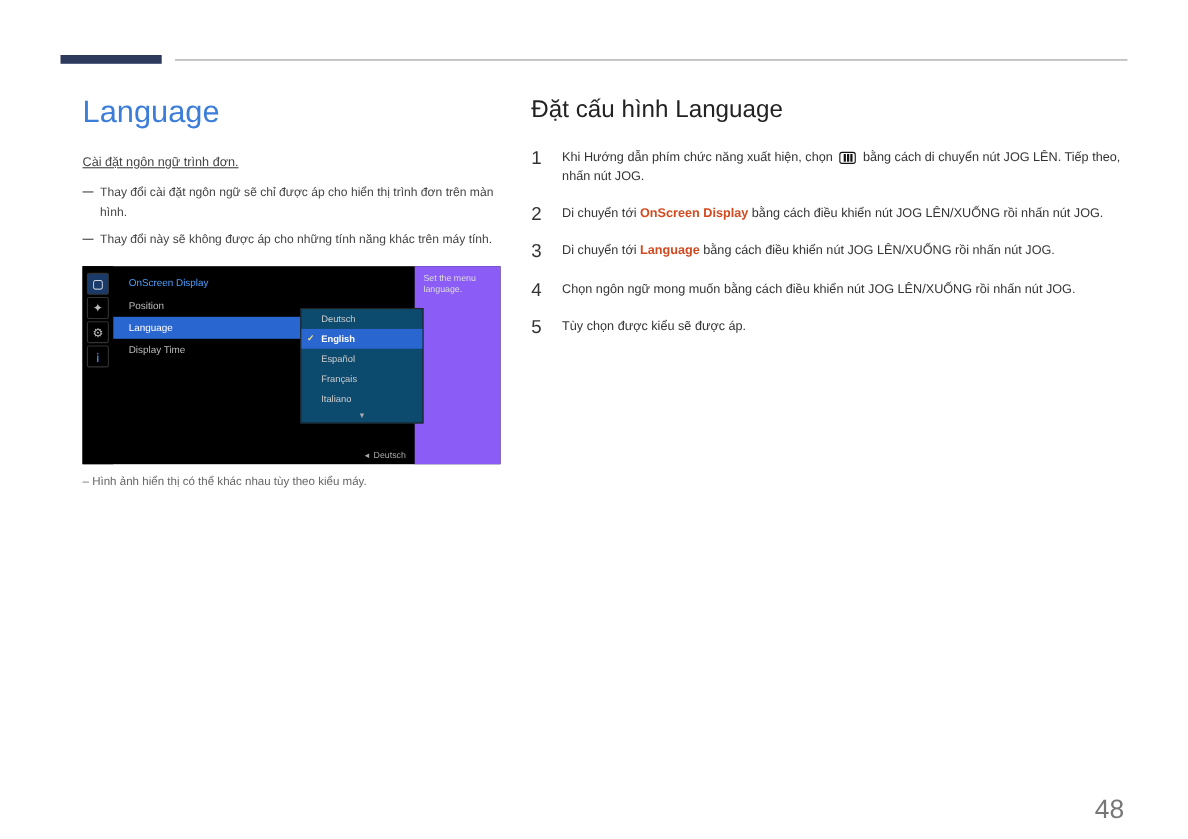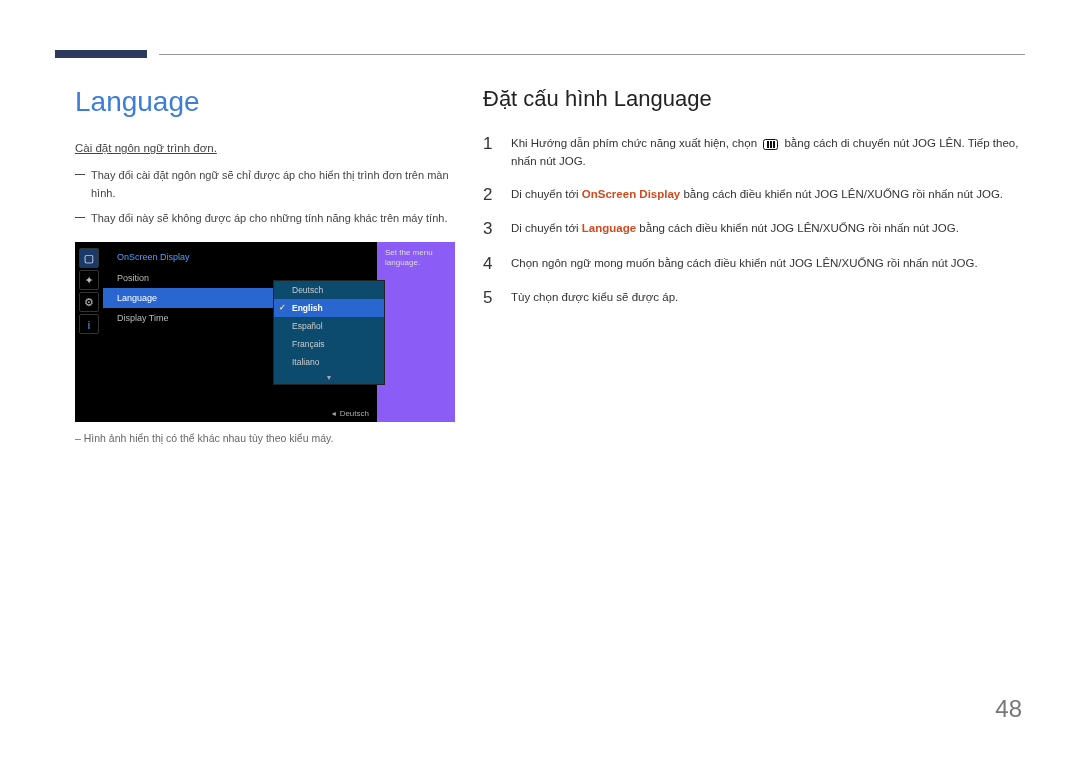--- a/index.html
+++ b/index.html
@@ -41,21 +41,21 @@
 
   
   .steps { }
   .step { display: flex; gap: 12px; margin-bottom: 14px; }
   .step-num { width: 16px; font-size: 17px; font-weight: 400; color: #333; flex-shrink: 0; line-height: 1.2; }
   .step-body { font-size: 11.5px; line-height: 1.6; color: #333; }
   .inline-icon { display: inline-block; border: 1.2px solid #111; border-radius: 2.5px; padding: 0 2px; line-height: 0; position: relative; top: 2px; margin: 0 3px; }
   .inline-icon span { display: inline-block; width: 2px; height: 7px; background: #111; margin: 1px 0.5px; }
   .hl { color: #d24a1f; font-weight: bold; }
 
-  .pagenum { position: absolute; right: 58px; bottom: 40px; font-size: 24px; color: #777; }
+  .pagenum { position: absolute; right: 58px; bottom: 12px; font-size: 24px; color: #777; }
 </style>
 </head>
 <body>
 
 <div class="page">
   <div class="topbar">
     <div class="topbar-block"></div>
     <div class="topbar-line"></div>
   </div>
 

